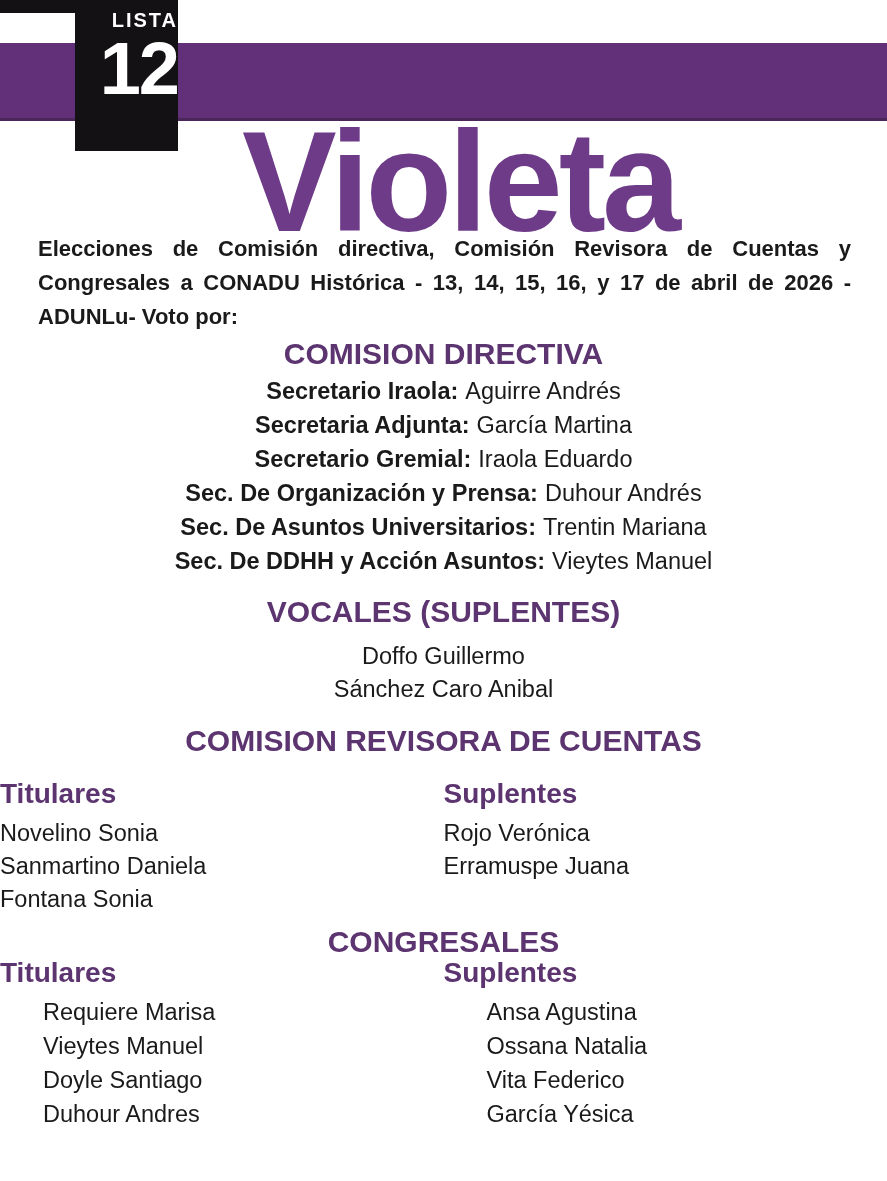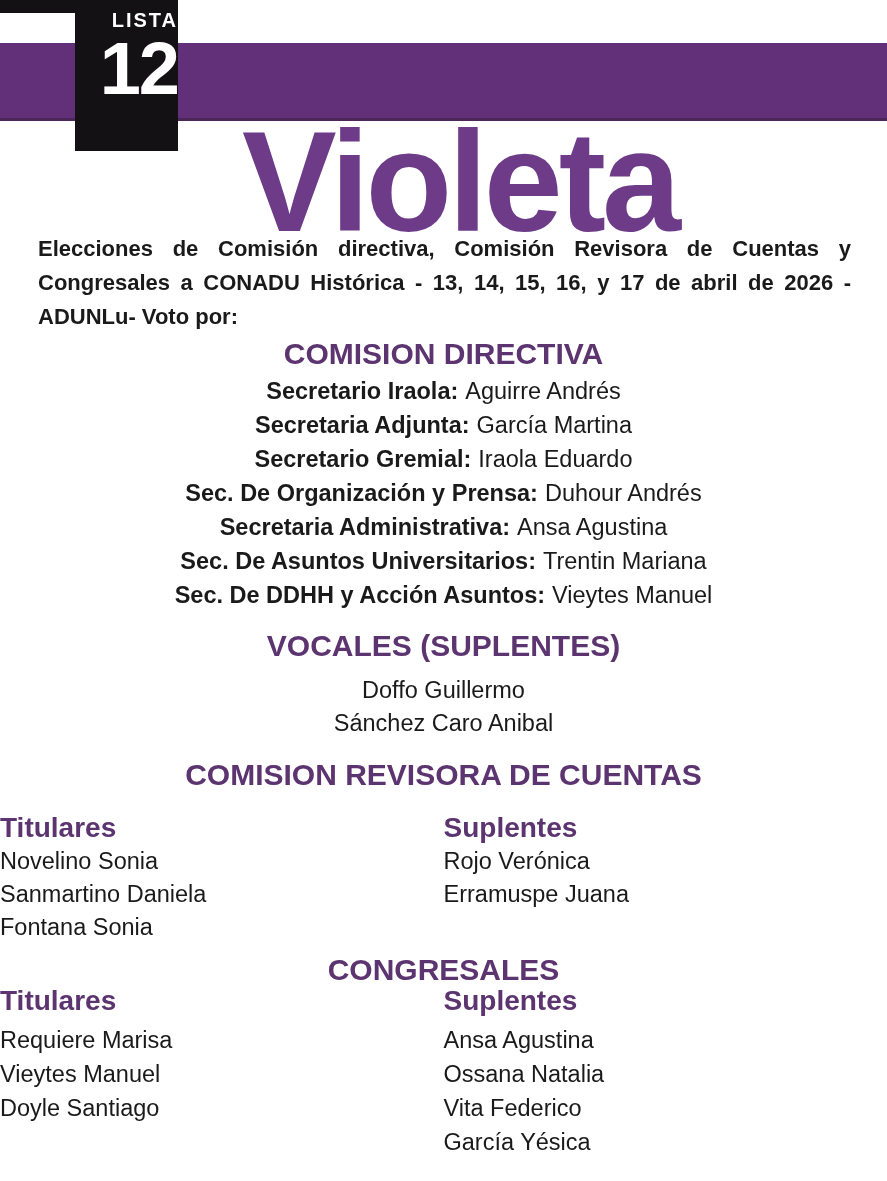--- a/index.html
+++ b/index.html
@@ -43,22 +43,22 @@
   .roles{margin-top:2px;text-align:center;font-size:23.5px;line-height:34px;}
   .role-label{font-weight:bold;}
   .role-name{margin-left:7px;font-weight:normal;}
   
   .names-center{margin-top:10px;text-align:center;font-size:23.5px;line-height:33px;}
   
   .two-col{display:grid;grid-template-columns:1fr 1fr;}
   .col{text-align:left;}
   .col-heading{margin:18px 0 0 0;color:var(--subheading);font-size:28px;font-weight:bold;line-height:34px;}
   .congresales .col-heading{margin-top:-4px;}
-  .col-names{margin-top:0;font-size:23.5px;line-height:33px;}
-  .congresales .col-names{margin-top:5px;line-height:34px;}
+  .col-names{margin-top:6px;font-size:23.5px;line-height:33px;}
+  .congresales .col-names{margin-top:5px;line-height:34px;margin-left:43px;}
 </style>
 </head>
 <body>
 
 <div class="page">
 
   <div class="top-strip"></div>
   <div class="header-bar"></div>
 
   <div class="badge">
@@ -76,23 +76,20 @@
       <span class="role-label">Secretario Iraola:</span><span class="role-name">Aguirre Andrés</span>
     </div>
     <div class="role">
       <span class="role-label">Secretaria Adjunta:</span><span class="role-name">García Martina</span>
     </div>
     <div class="role">
       <span class="role-label">Secretario Gremial:</span><span class="role-name">Iraola Eduardo</span>
     </div>
     <div class="role">
       <span class="role-label">Sec. De Organización y Prensa:</span><span class="role-name">Duhour Andrés</span>
-    </div>
-    <div class="role">
-      <span class="role-label">Secretaria Administrativa:</span><span class="role-name">Ansa Agustina</span>
     </div>
     <div class="role">
       <span class="role-label">Sec. De Asuntos Universitarios:</span><span class="role-name">Trentin Mariana</span>
     </div>
     <div class="role">
       <span class="role-label">Sec. De DDHH y Acción Asuntos:</span><span class="role-name">Vieytes Manuel</span>
     </div>
   </div>
 
   <h2 class="sec sec-vocales">VOCALES (SUPLENTES)</h2>
@@ -121,20 +118,21 @@
   </div>
 
   <h2 class="sec sec-congresales">CONGRESALES</h2>
   <div class="two-col congresales">
     <div class="col">
       <h3 class="col-heading">Titulares</h3>
       <div class="col-names">
         <div>Requiere Marisa</div>
         <div>Vieytes Manuel</div>
         <div>Doyle Santiago</div>
+        <div>Duhour Andres</div>
       </div>
     </div>
     <div class="col">
       <h3 class="col-heading">Suplentes</h3>
       <div class="col-names">
         <div>Ansa Agustina</div>
         <div>Ossana Natalia</div>
         <div>Vita Federico</div>
         <div>García Yésica</div>
       </div>

